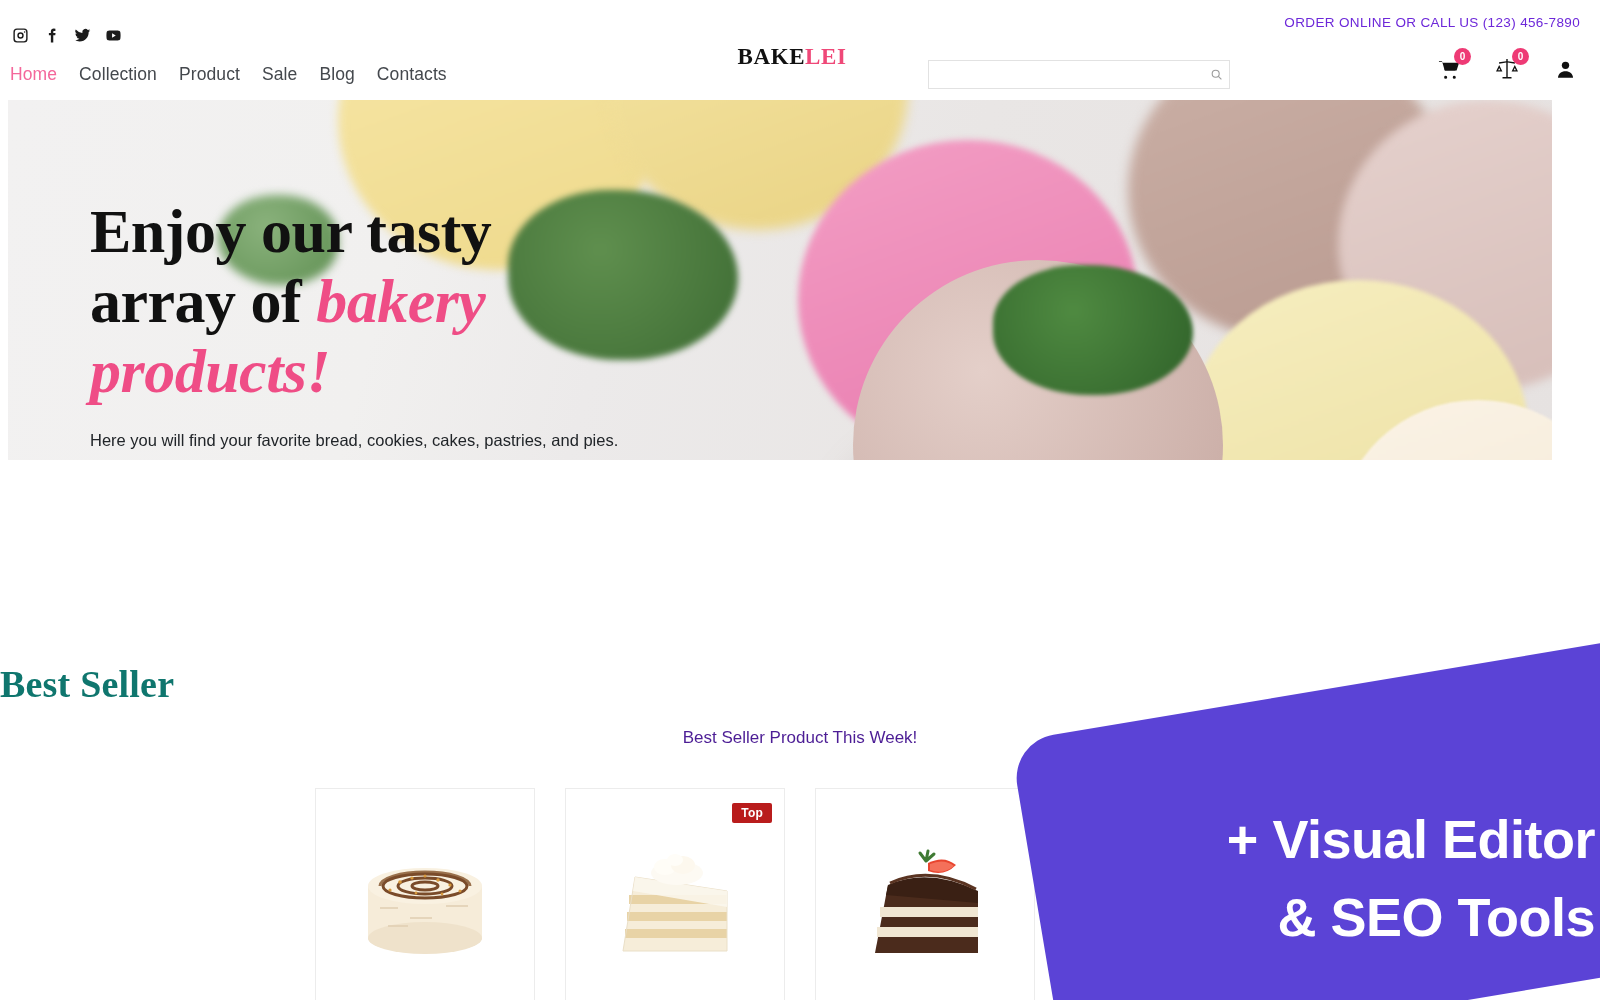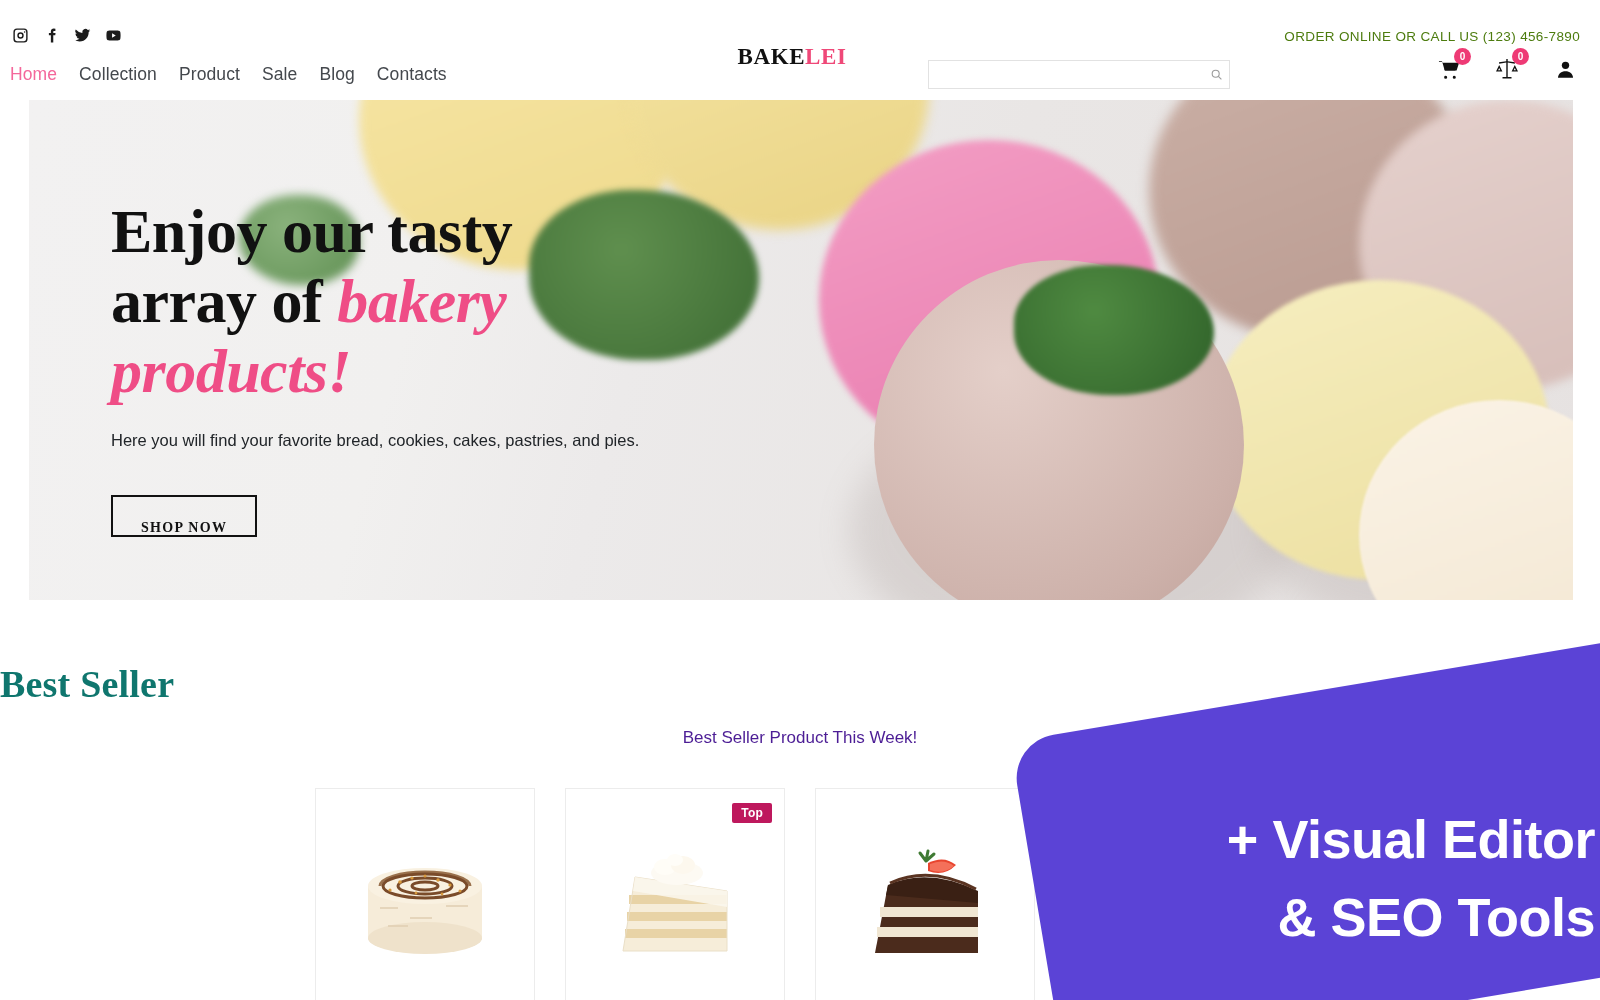--- a/index.html
+++ b/index.html
@@ -23,32 +23,32 @@
   .logo .b1{ color:#111; }
   .logo .b2{ color:#ef4878; }
 
   .searchwrap{ position:absolute; left:928px; top:60px; width:302px; height:29px;
     border:1px solid #e2e2e2; background:#fff; display:flex; align-items:center; }
   .searchwrap input{ flex:1; border:0; outline:0; height:100%; padding:0 8px;
     font-size:13px; color:#333; background:transparent; font-family:"Liberation Sans", sans-serif; }
   .search-btn{ width:26px; height:100%; display:flex; align-items:center; justify-content:center;
     background:transparent; border:0; cursor:pointer; }
   .search-btn svg{ width:13px; height:13px; stroke:#9a9a9a; fill:none; stroke-width:2; }
-  .phoneline{ position:absolute; right:20px; top:29px; font-size:13.5px; color:#4d7c0f;
+  .phoneline{ position:absolute; right:20px; top:15px; font-size:13.5px; color:#6d28d9;
     letter-spacing:.35px; font-weight:500; white-space:nowrap; }
   .toolbar-icons{ position:absolute; right:22px; top:56px; display:flex; align-items:center; gap:32px; }
   .tool{ position:relative; cursor:pointer; width:26px; height:26px; display:flex;
     align-items:center; justify-content:center; }
   .tool svg{ fill:#111; }
   .badge{ position:absolute; top:-8px; right:-9px; min-width:17px; height:17px; border-radius:50%;
     background:#ee3a75; color:#fff; font-size:10px; font-weight:bold; display:flex;
     align-items:center; justify-content:center; line-height:1; }
 
   
-  .hero{ position:absolute; left:29px; top:100px; width:1544px; height:500px; overflow:hidden;
+  .hero{ position:absolute; left:8px; top:100px; width:1544px; height:360px; overflow:hidden;
     background:#efefef; }
   .hero-photo{ position:absolute; inset:0; }
   .hero-photo .bg{ position:absolute; inset:0;
     background:
       radial-gradient(circle at 66% 30%, rgba(244,160,205,.0) 0 38%, rgba(0,0,0,0) 39%),
       linear-gradient(105deg,#f2f1f1 0%,#f1f0ef 26%,#eceaea 40%,#e9e6e5 60%,#e6e2e1 100%); }
   
   .mac{ position:absolute; border-radius:50%; filter:blur(1.5px); }
   .mac.shadow{ filter:blur(16px); opacity:.22; background:#9b8d8a; }
 
@@ -64,21 +64,21 @@
   
   .section{ position:absolute; left:0; top:600px; width:1600px; }
   .sec-title{ margin-top:62px; font-family:"Liberation Serif", serif;
     font-weight:bold; font-size:38px; color:#0f766e; letter-spacing:.2px; }
   .sec-sub{ margin-top:22px; text-align:center; font-size:17px; color:#4c1d95; }
 
   .cards{ margin-top:40px; display:flex; justify-content:center; gap:30px; }
   .card{ position:relative; width:220px; height:260px; border:1px solid #ececec; background:#fff; }
   .card .thumb{ position:absolute; left:0; right:0; top:26px; height:175px;
     display:flex; align-items:center; justify-content:center; }
-  .tag{ position:absolute; right:12px; top:14px; background:#be185d; color:#fff; font-size:12px;
+  .tag{ position:absolute; right:12px; top:14px; background:#b91c1c; color:#fff; font-size:12px;
     font-weight:bold; padding:3px 9px; border-radius:2px; letter-spacing:.2px; }
 
   
   .promo{ position:absolute; left:1010px; top:742px; width:760px; height:330px;
     background:#5b43d6; border-radius:44px; transform:rotate(-9.5deg);
     transform-origin:top left; z-index:40; }
   .promo-txt{ position:absolute; left:1075px; top:800px; width:520px; z-index:41;
     color:#fff; font-weight:bold; font-size:54px; line-height:78px; text-align:right;
     letter-spacing:-.5px; }
 </style>

